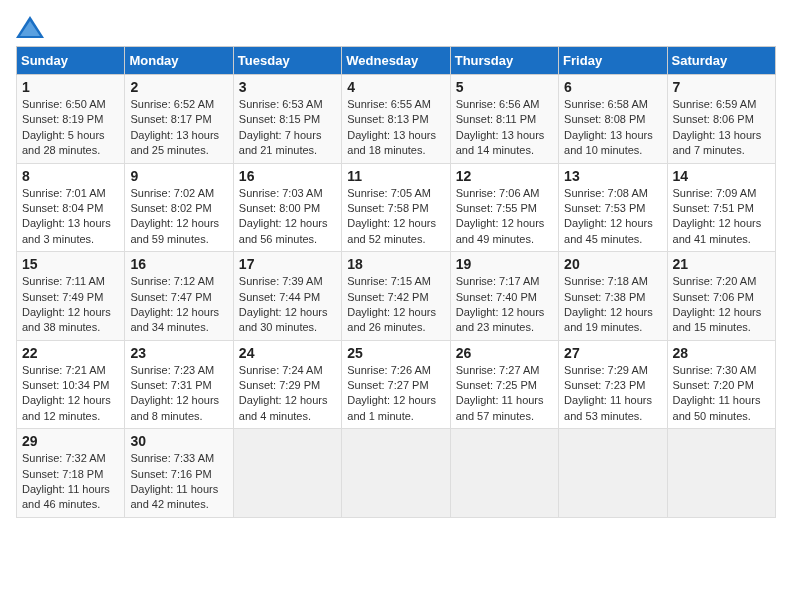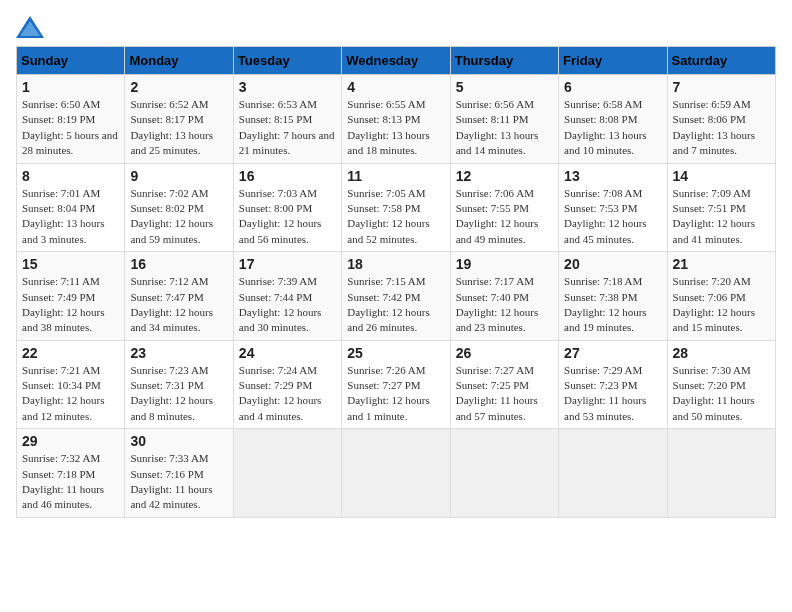--- a/index.html
+++ b/index.html
@@ -37,21 +37,21 @@
       font-size: 15px;
       color: #555;
     }
     table {
       width: 100%;
       border-collapse: collapse;
       font-size: 11px;
     }
     thead tr th {
       background-color: #1a6fc4;
-      color: #000000;
+      color: #ffffff;
       padding: 6px 4px;
       text-align: left;
       font-size: 13px;
       font-weight: bold;
       border: 1px solid #ccc;
     }
     tbody tr td {
       vertical-align: top;
       padding: 4px 5px;
       border: 1px solid #ddd;
@@ -65,21 +65,20 @@
     .day-num {
       font-size: 14px;
       font-weight: bold;
       color: #222;
       display: block;
       margin-bottom: 2px;
     }
     .day-info {
       color: #333;
       line-height: 1.4;
-      font-family: Liberation Serif, serif;
     }
     .empty-cell {
       background: #f0f0f0 !important;
     }
   </style>
 </head>
 <body>
 
 <div class="header">
   <div class="logo">

